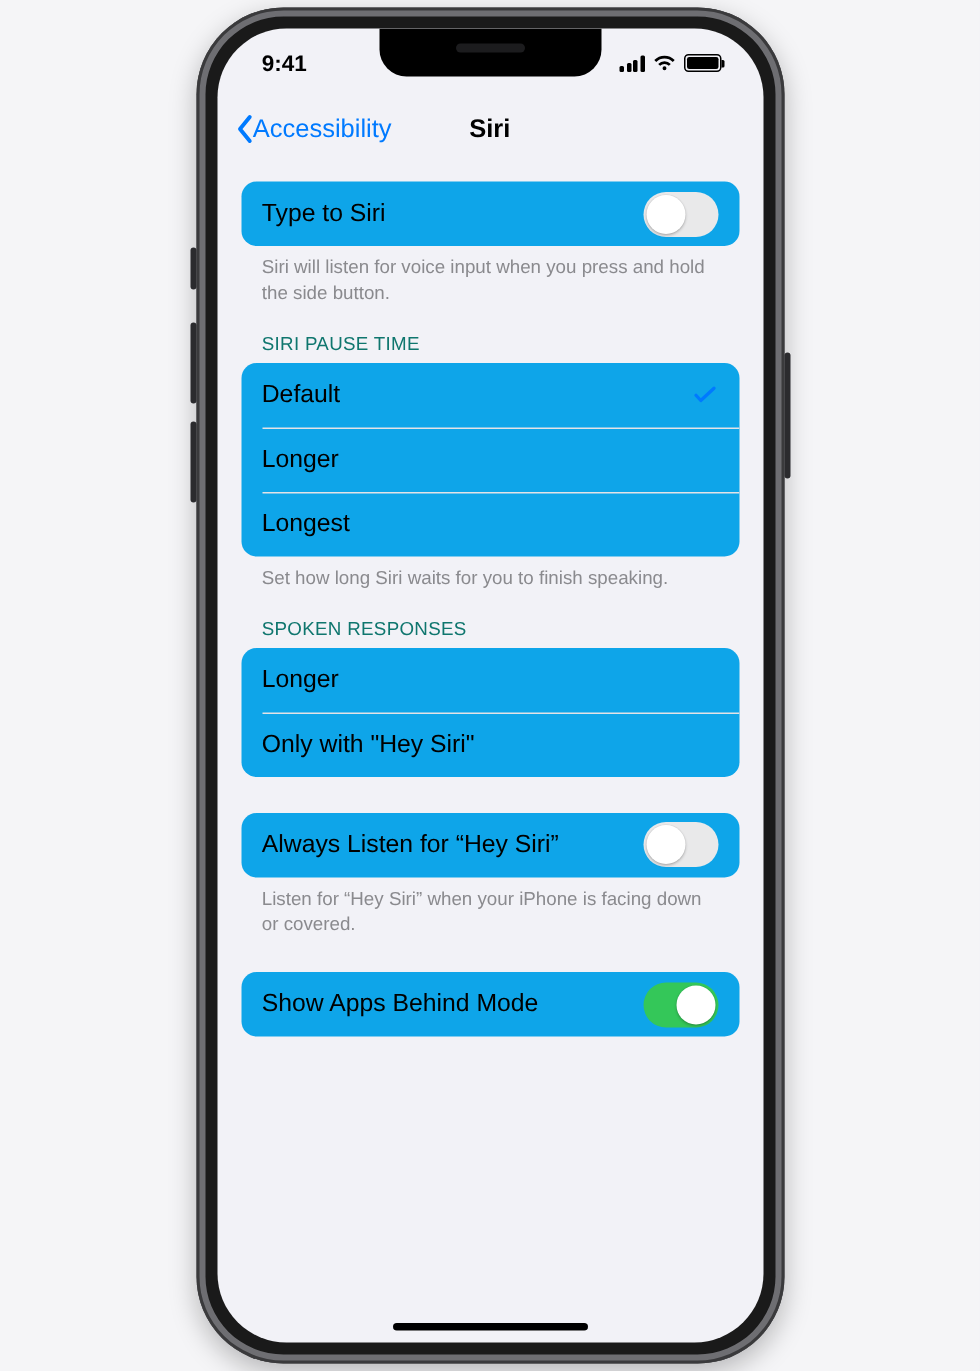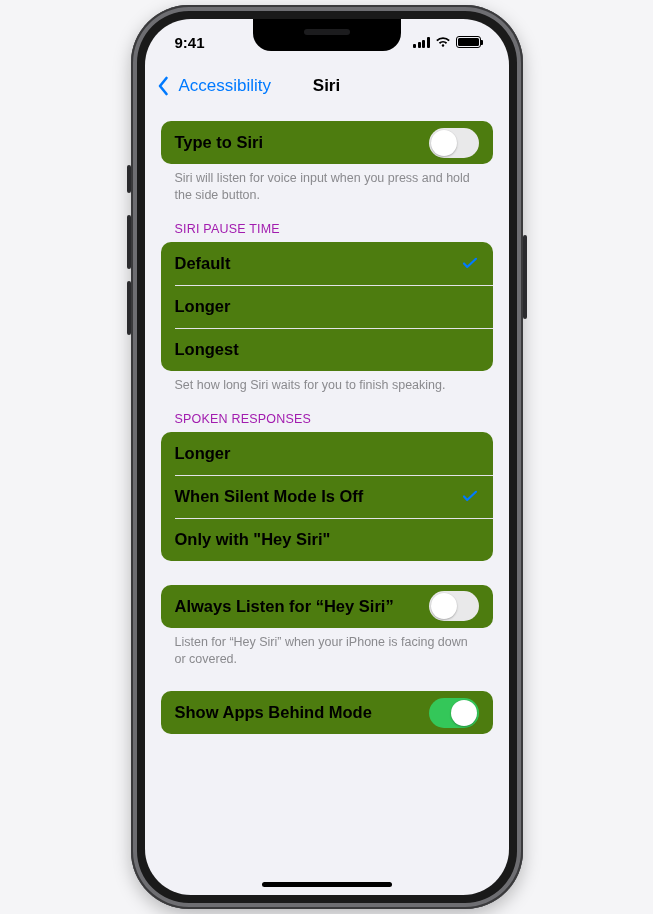--- a/index.html
+++ b/index.html
@@ -93,48 +93,47 @@
   .batt-fill{position:absolute;inset:1px;background:#000;border-radius:1.5px;}
 
   
   .nav {
     position: relative;
     height: 42px;
     display:flex; align-items:center; justify-content:center;
   }
   .nav-back {
     position:absolute; left:12px; top:50%; transform:translateY(-50%);
-    display:flex; align-items:center; gap:10px;
+    display:flex; align-items:center; gap:0;
     color:#007aff; font-size:17px;
   }
   .nav-back svg { width:12px; height:20px; }
   .nav-title { font-size:17px; font-weight:600; color:#000; }
 
   
   .content {
     height: calc(100% - 88px);
     overflow:hidden;
     padding: 0 16px;
   }
 
   .group-header {
-    font-size:12.5px; color:#a21caf; letter-spacing:.2px;
+    font-size:12.5px; color:#0f766e; letter-spacing:.2px;
     text-transform:uppercase;
     padding: 18px 14px 6px;
   }
   .group-footer {
     font-size:12.5px; color:#8a8a8e; line-height:1.35;
     padding: 6px 14px 0;
   }
 
   .card {
-    background:#4d7c0f;
+    background:#0ea5e9;
     border-radius:10px;
     overflow:hidden;
-    font-weight:bold;
   }
   .row {
     display:flex; align-items:center; justify-content:space-between;
     min-height:43px;
     padding: 0 14px;
     font-size:16.5px; color:#000;
     position:relative;
   }
   .row + .row::before{
     content:""; position:absolute; left:14px; right:0; top:0;
@@ -242,28 +241,20 @@
         </div>
       </div>
       <div class="group-footer">Set how long Siri waits for you to finish speaking.</div>
 
       <div class="group-header">SPOKEN RESPONSES</div>
       <div class="card">
         <div class="row">
           <span>Longer</span>
         </div>
         <div class="row">
-          <span>When Silent Mode Is Off</span>
-          <span class="check">
-            <svg viewBox="0 0 18 18">
-                <path d="M3 9.5l3.2 3.5L15 4.8" fill="none" stroke="#007aff" stroke-width="2.2" stroke-linecap="round" stroke-linejoin="round"></path>
-              </svg>
-          </span>
-        </div>
-        <div class="row">
           <span>Only with "Hey Siri"</span>
         </div>
       </div>
 
       <div class="spacer-md"></div>
 
       <div class="card">
         <div class="row">
           <span>Always Listen for “Hey Siri”</span>
           <div class="toggle tog-off">

